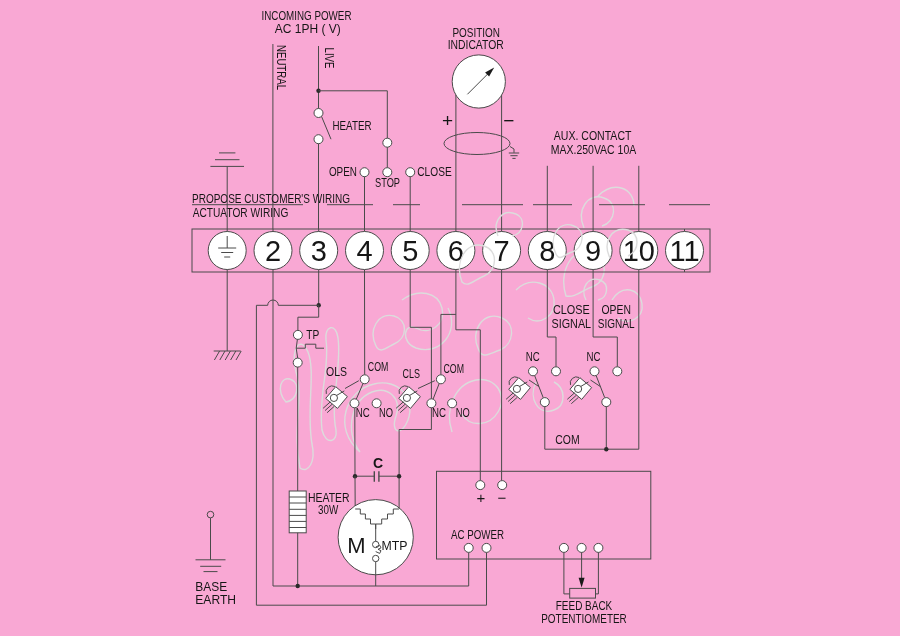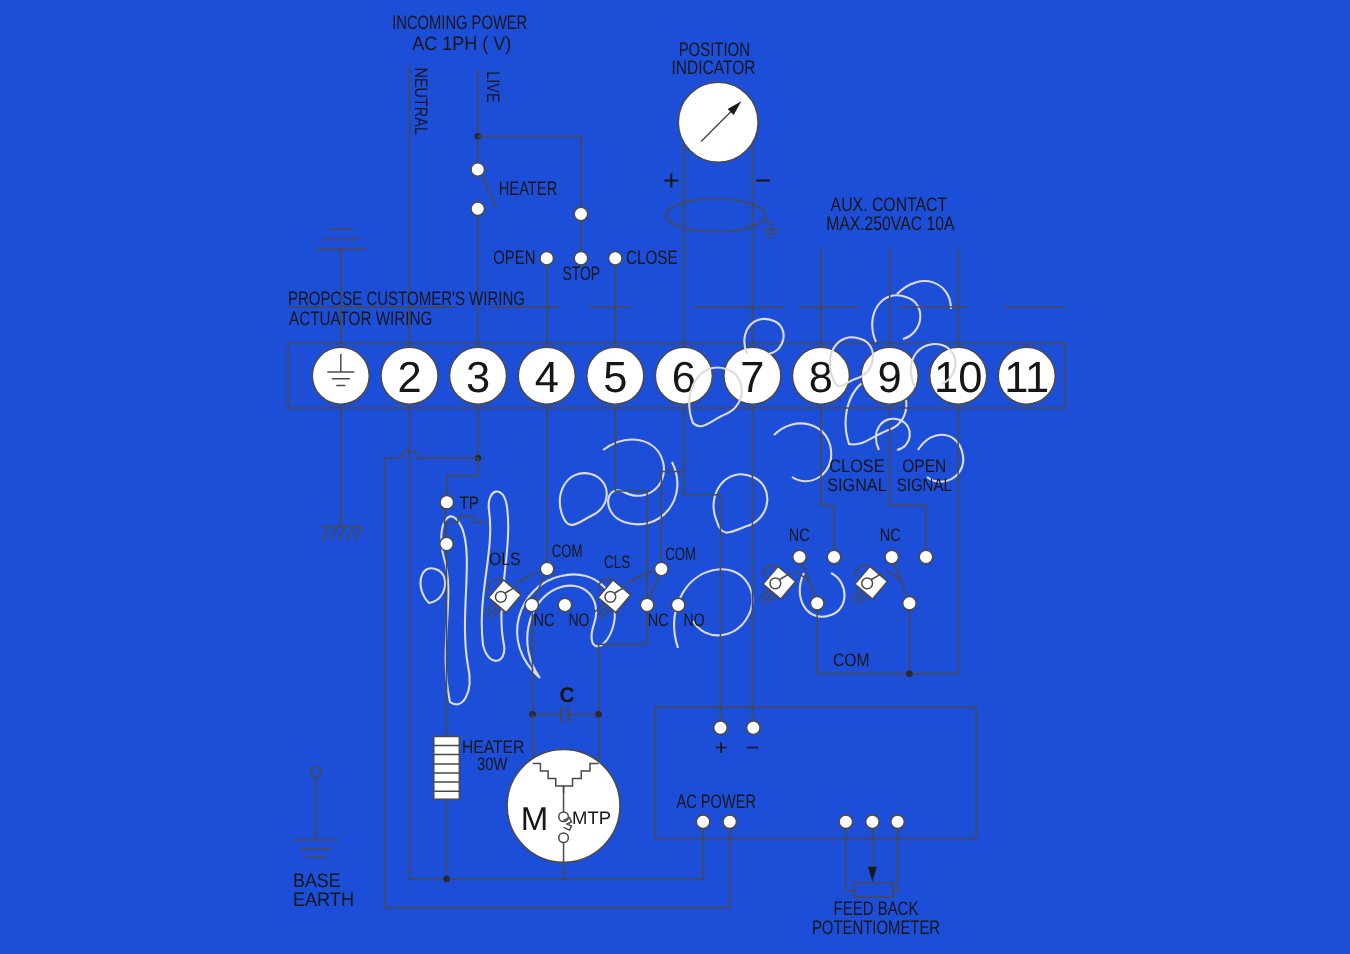--- a/index.html
+++ b/index.html
@@ -1,16 +1,16 @@
 <!DOCTYPE html>
 <html><head>
 <meta charset="utf-8">
 <style>
   html,body{margin:0;padding:0;background:#ffffff;}
-  .stage{position:relative;width:900px;height:636px;background:#1d4ed8;overflow:hidden;
+  .stage{position:relative;width:900px;height:636px;background:#f9a8d4;overflow:hidden;
          font-family:"Liberation Sans",sans-serif;}
   svg text{font-family:"Liberation Sans",sans-serif;fill:#161616;}
   .lbl{font-size:13px;}
   .sml{font-size:12px;}
   .num{font-size:29px;}
   .sign{font-size:19px;}
   .sign2{font-size:15px;}
   .cap{font-size:14px;font-weight:bold;}
   .mot{font-size:22px;}
   .wire{stroke:#4a4a4a;stroke-width:1;fill:none;}

